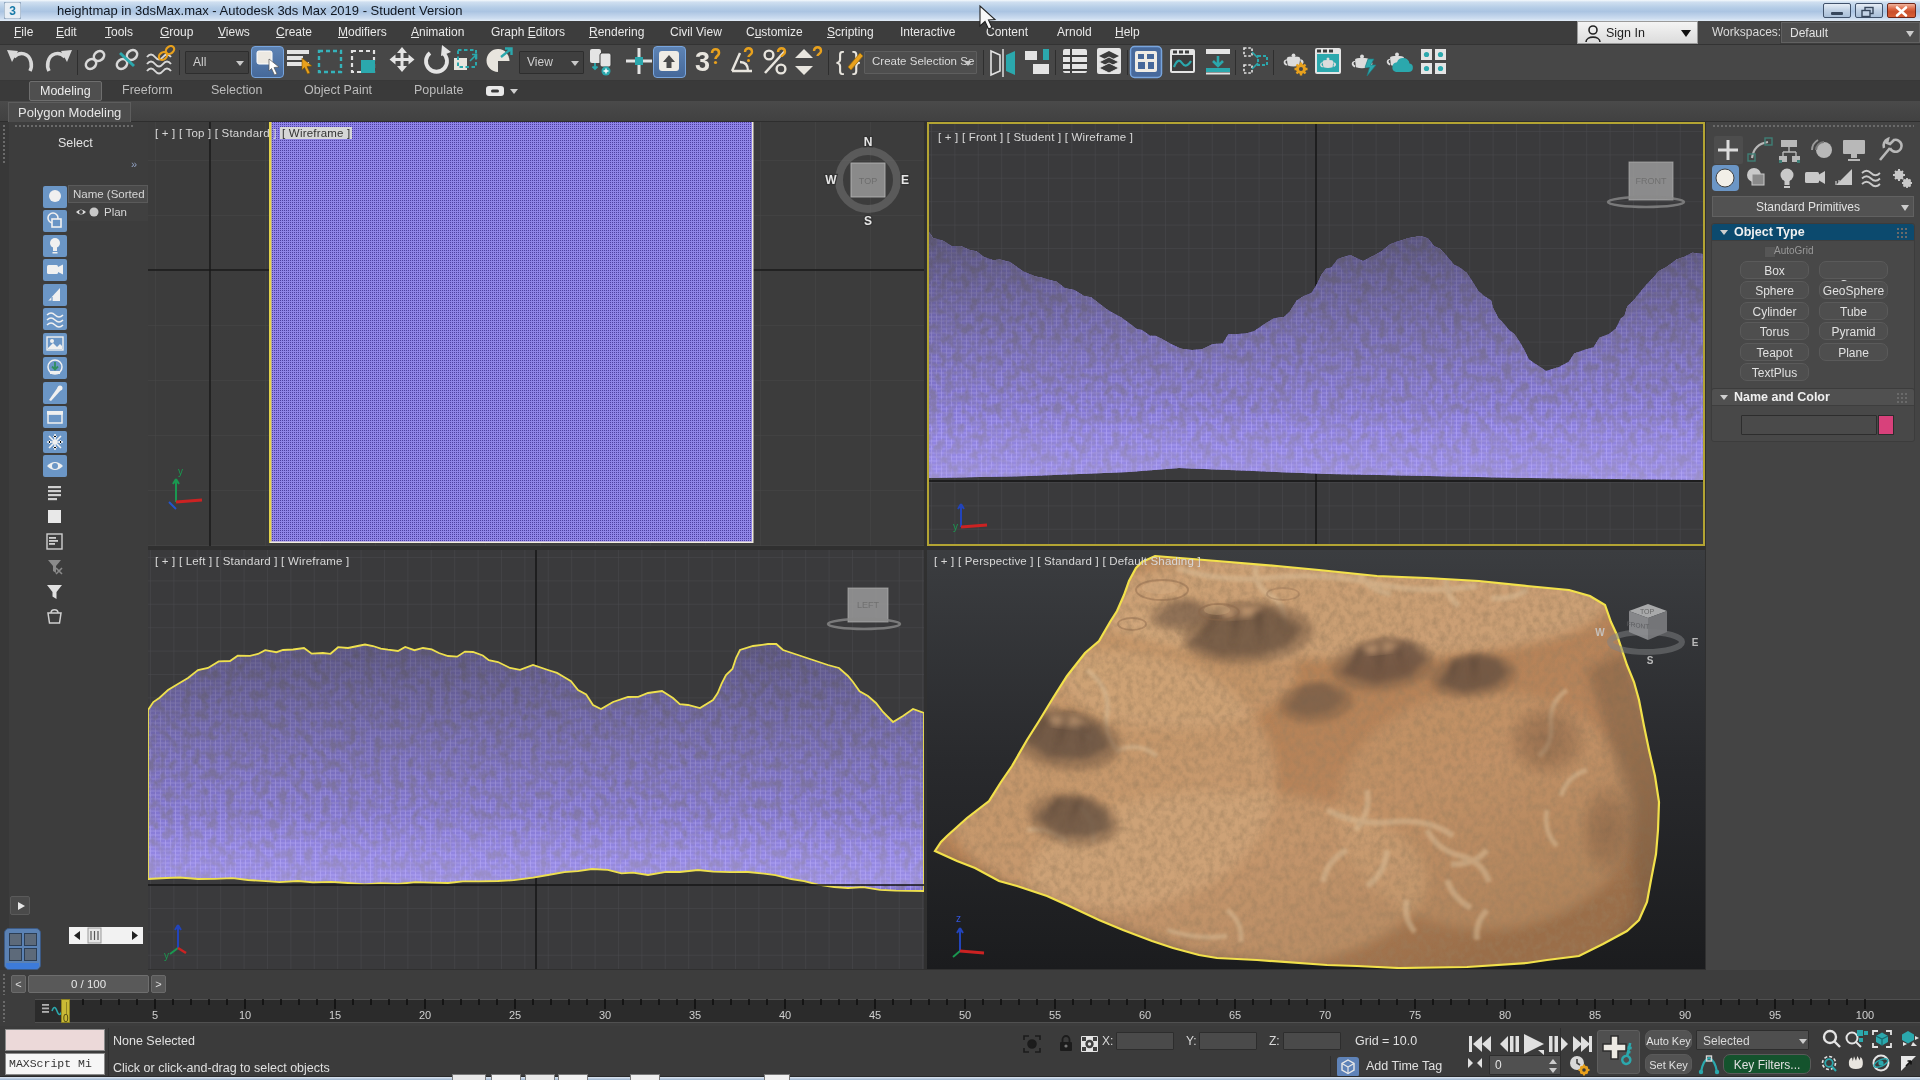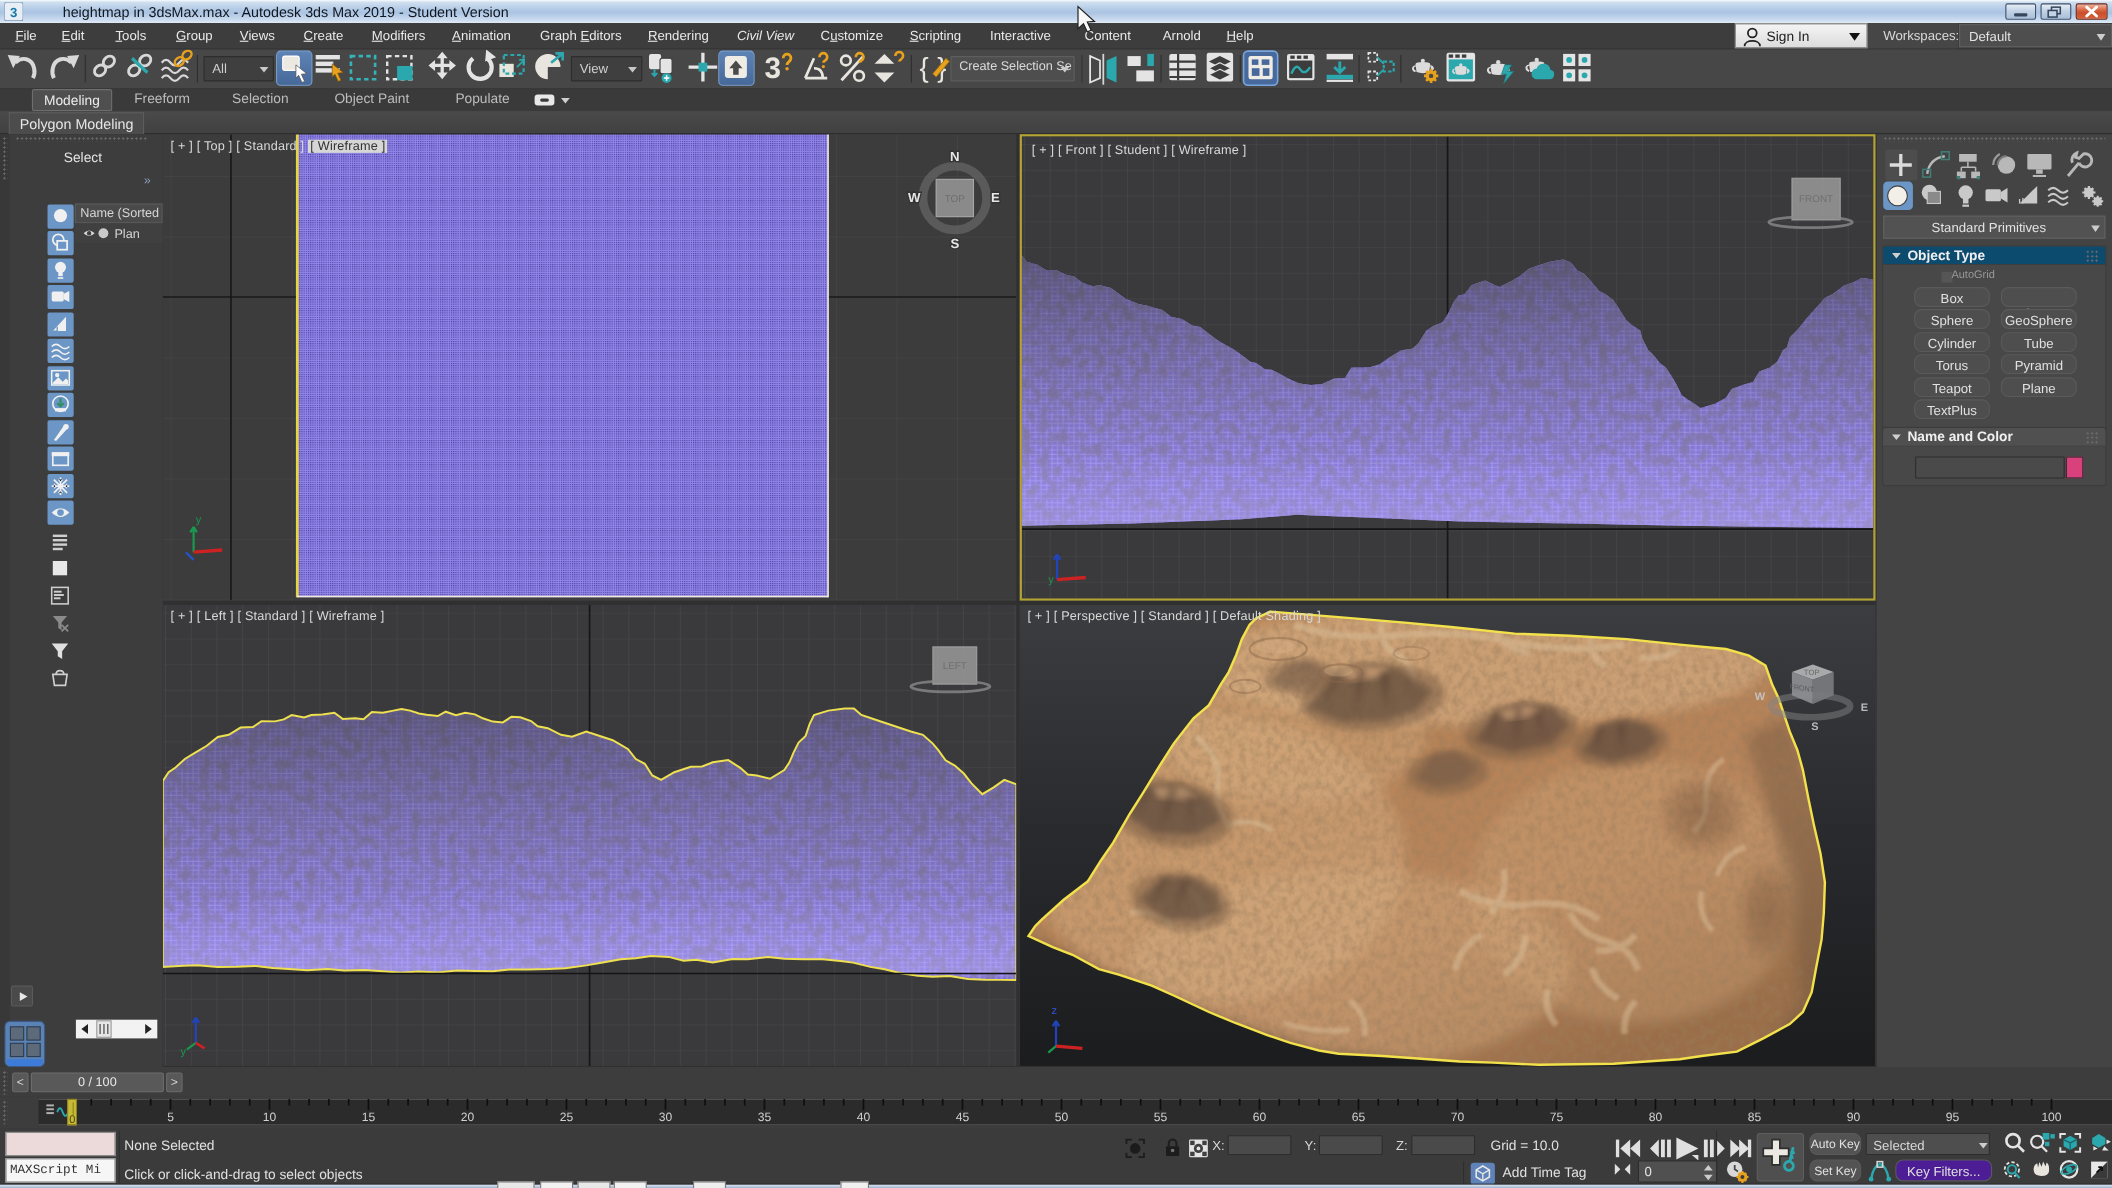--- a/index.html
+++ b/index.html
@@ -57,21 +57,21 @@
  <div class="menu" style="left:14px;"><u>F</u>ile</div>
  <div class="menu" style="left:56px;"><u>E</u>dit</div>
  <div class="menu" style="left:105px;"><u>T</u>ools</div>
  <div class="menu" style="left:160px;"><u>G</u>roup</div>
  <div class="menu" style="left:218px;"><u>V</u>iews</div>
  <div class="menu" style="left:276px;"><u>C</u>reate</div>
  <div class="menu" style="left:338px;"><u>M</u>odifiers</div>
  <div class="menu" style="left:411px;"><u>A</u>nimation</div>
  <div class="menu" style="left:491px;">Graph <u>E</u>ditors</div>
  <div class="menu" style="left:589px;"><u>R</u>endering</div>
- <div class="menu" style="left:670px;font-style:italic;">Civil View</div>
+ <div class="menu" style="left:670px;">Civil View</div>
  <div class="menu" style="left:746px;">C<u>u</u>stomize</div>
  <div class="menu" style="left:827px;"><u>S</u>cripting</div>
  <div class="menu" style="left:900px;">Interactive</div>
  <div class="menu" style="left:986px;">Content</div>
  <div class="menu" style="left:1057px;">Arnold</div>
  <div class="menu" style="left:1115px;"><u>H</u>elp</div>
  <div class="abs" style="left:1577px;top:0;width:121px;height:23px;background:linear-gradient(#f4f4f4,#dcdcdc);border:1px solid #9a9a9a;">
    <svg width="20" height="20" style="position:absolute;left:5px;top:1px;">
           <circle cx="10" cy="7" r="4" fill="none" stroke="#222" stroke-width="1.6"></circle>
           <path d="M3 19 C3 12.5 17 12.5 17 19" fill="none" stroke="#222" stroke-width="1.6"></path>
@@ -1135,21 +1135,21 @@
  <div class="fld" style="left:1696px;top:4px;width:113px;height:20px;background:#4e4e4e;">
   <div class="abs" style="left:6px;top:3px;font-size:12px;color:#d8d8d8;">Selected</div>
   <div class="abs" style="left:102px;top:8px;border:4px solid transparent;border-top:5px solid #ccc;"></div>
  </div>
  <svg class="abs" style="left:1697px;top:28px;" width="24" height="22">
         <path d="M4 18 Q6 6 12 4 Q18 6 20 18" fill="none" stroke="#2ba8ad" stroke-width="2.2"></path>
         <rect x="9.5" y="2" width="5" height="5" fill="none" stroke="#d8d8d8" stroke-width="1.4"></rect>
         <circle cx="4" cy="18" r="2.2" fill="#2ba8ad"></circle>
         <circle cx="20" cy="18" r="2.2" fill="#2ba8ad"></circle>
       </svg>
- <div class="btn" style="left:1723px;top:28px;width:88px;height:20px;background:#4c1d95;font-size:12px;padding-top:3px;">Key Filters...</div>
+ <div class="btn" style="left:1723px;top:28px;width:88px;height:20px;background:#14532d;font-size:12px;padding-top:3px;">Key Filters...</div>
  <svg class="abs" style="left:1818px;top:2px;" width="102" height="48">
   <g fill="none" stroke="#e4e4e4" stroke-width="2.4">
           <circle cx="12" cy="9" r="6"></circle>
           <path d="M16.5 13.5 L22 19"></path>
         </g>
   <g transform="translate(26,0)" fill="none" stroke="#e4e4e4" stroke-width="2">
           <circle cx="8" cy="10" r="5.5"></circle>
           <path d="M12 14 L17 19"></path>
           <g fill="#2ba8ad" stroke="none">
             <rect x="13" y="2" width="6" height="6"></rect>

